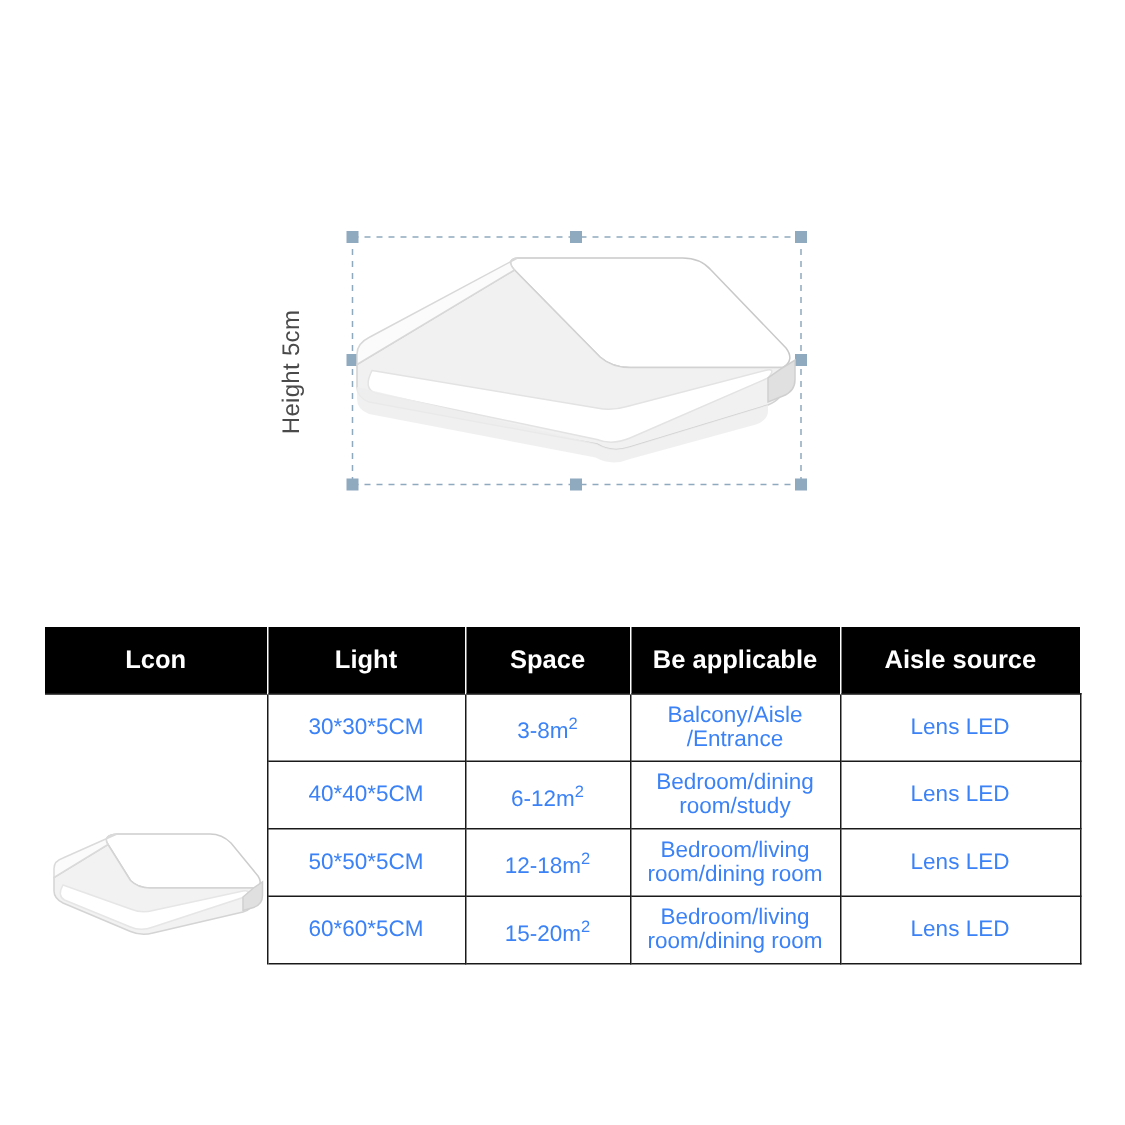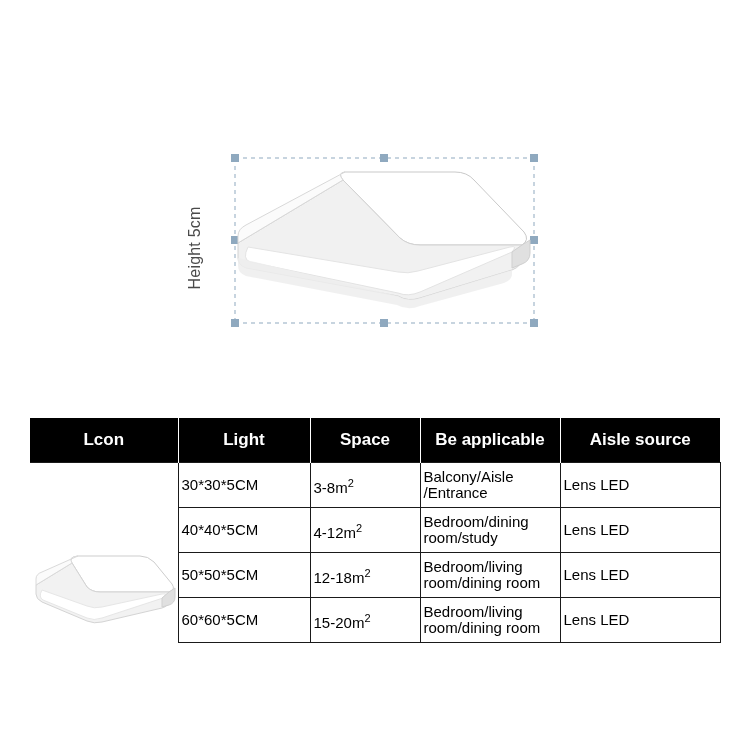--- a/index.html
+++ b/index.html
@@ -64,24 +64,24 @@
     font-size: 17px;
     height: 42px;
     border-right: 1px solid #ffffff;
     text-align: center;
     vertical-align: middle;
   }
   #spec-table th:last-child { border-right: none; }
 
   #spec-table td {
     border: 1px solid #1a1a1a;
-    text-align: left;
+    text-align: center;
     vertical-align: middle;
     font-size: 15px;
-    color: #000000;
+    color: #3b82f6;
     height: 40px;
     line-height: 16px;
     padding: 2px 3px;
   }
 
   #spec-table td.icon-cell {
     border-left: none;
     border-bottom: none;
     position: relative;
     padding: 0;
@@ -182,21 +182,21 @@
       <td>30*30*5CM</td>
       <td><span>3-8</span><span>m</span><span class="sup">2</span></td>
       <td class="two-line">
         <div>Balcony/Aisle</div>
         <div>/Entrance</div>
       </td>
       <td>Lens LED</td>
     </tr>
     <tr>
       <td>40*40*5CM</td>
-      <td><span>4-12</span><span>m</span><span class="sup">2</span></td>
+      <td><span>6-12</span><span>m</span><span class="sup">2</span></td>
       <td class="two-line">
         <div>Bedroom/dining</div>
         <div>room/study</div>
       </td>
       <td>Lens LED</td>
     </tr>
     <tr>
       <td>50*50*5CM</td>
       <td><span>12-18</span><span>m</span><span class="sup">2</span></td>
       <td class="two-line">

